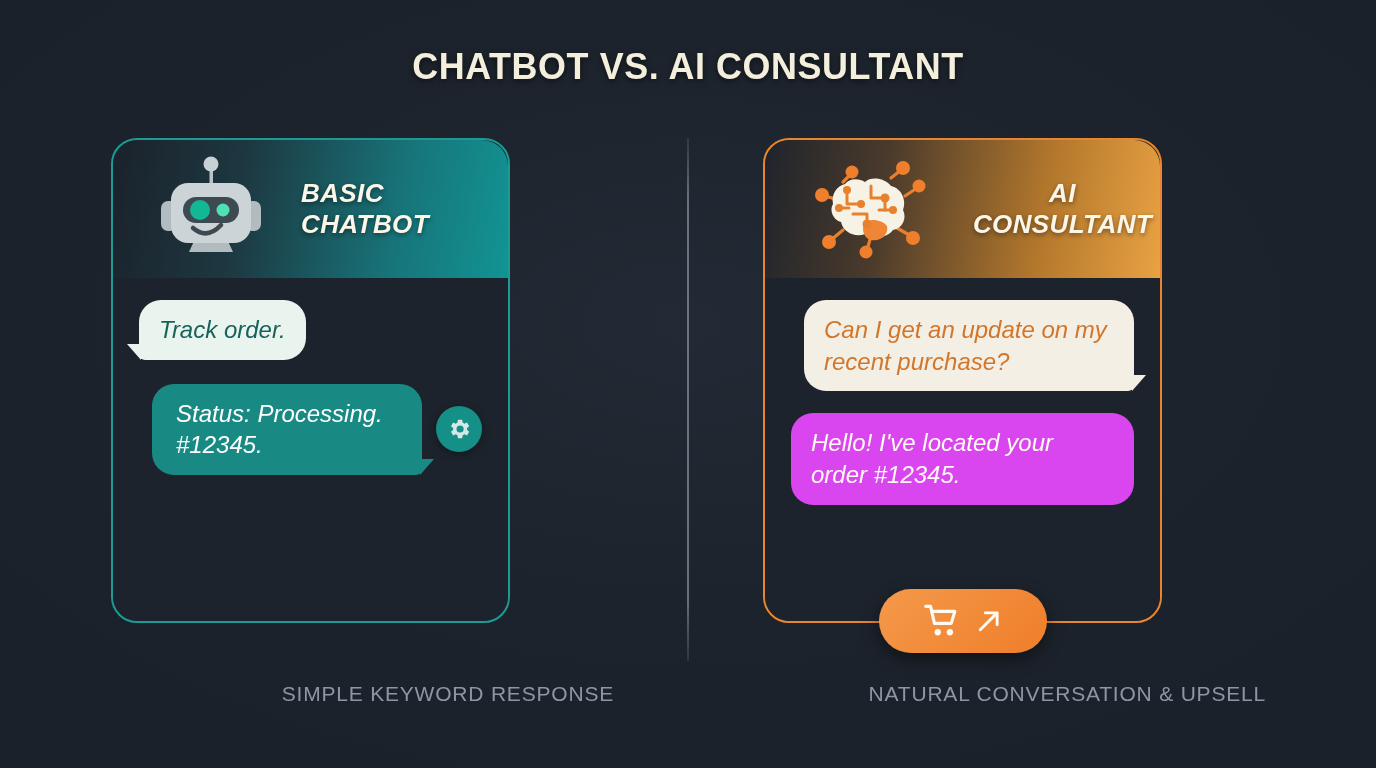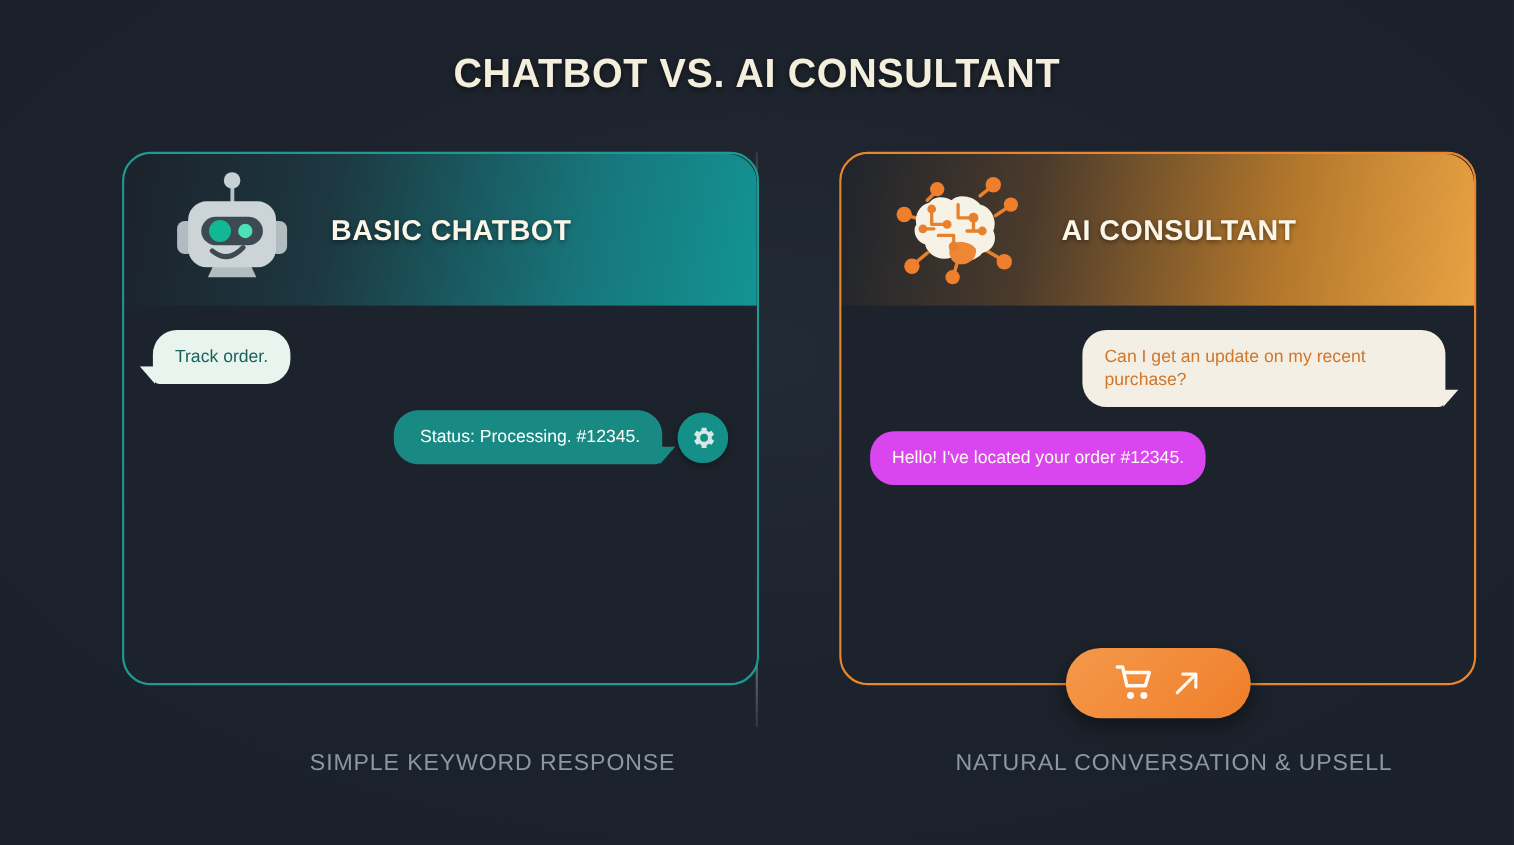--- a/index.html
+++ b/index.html
@@ -46,24 +46,25 @@
       rgba(150,160,172,0.15) 0%,
       rgba(150,160,172,0.62) 12%,
       rgba(150,160,172,0.62) 88%,
       rgba(150,160,172,0.15) 100%);
   }
 
   
   .card {
     position: absolute;
     top: 138px;
-    width: 579px;
+    width: 399px;
     height: 485px;
     border-radius: 26px;
     overflow: visible;
+    font-style: italic;
   }
   .card-inner {
     position: absolute;
     inset: 0;
     border-radius: 26px;
     overflow: hidden;
   }
   #card-chatbot { left: 111px; border: 2px solid #1d9b93; background: #1d232c; }
   #card-consultant { left: 763px; border: 2px solid #e8862f; background: #1d232c; }
 
@@ -97,21 +98,21 @@
     top: 138px; left: 0; right: 0; bottom: 0;
     background: #1d232c;
     padding: 22px 26px 0 26px;
   }
 
   
   .bubble {
     position: relative;
     max-width: 400px;
     padding: 14px 20px;
-    font-size: 16px;
+    font-size: 24px;
     line-height: 1.32;
     border-radius: 22px;
     width: fit-content;
   }
   .bubble::after {
     content: "";
     position: absolute;
     width: 0; height: 0;
   }
 

